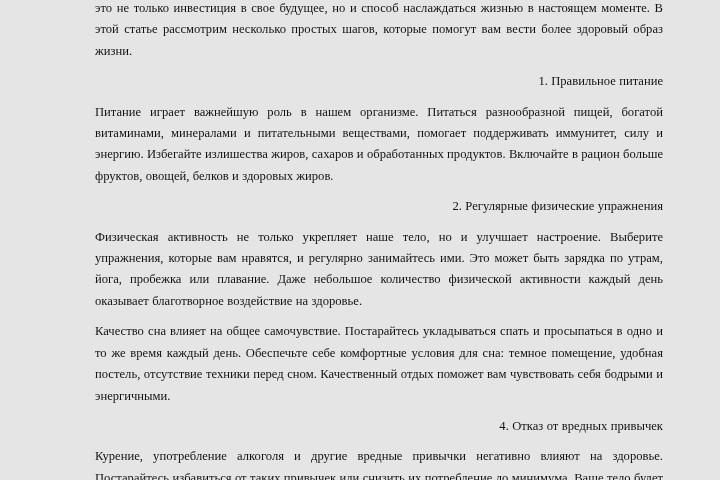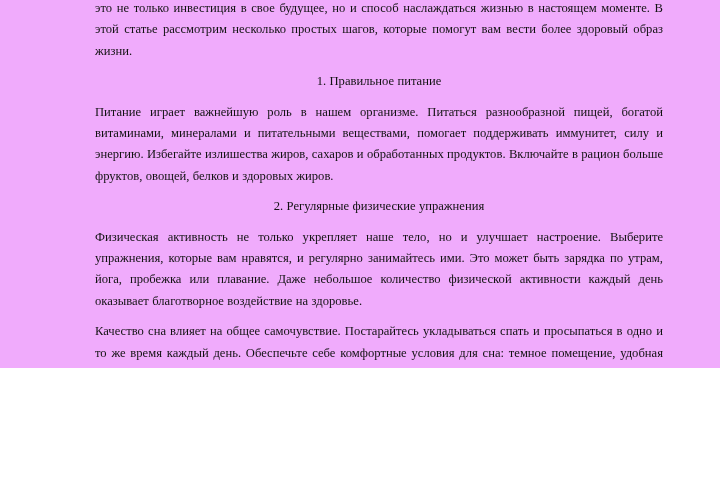--- a/index.html
+++ b/index.html
@@ -9,22 +9,22 @@
   }
   body {
     width: 720px;
     height: 480px;
     overflow: hidden;
     font-family: "Liberation Serif", "DejaVu Serif", serif;
   }
   .page {
     position: relative;
     width: 720px;
-    height: 368px;
-    background: #f0abfc;
+    height: 480px;
+    background: #e5e5e5;
     overflow: hidden;
   }
   .text-column {
     position: absolute;
     left: 95px;
     top: -2px;
     width: 568px;
   }
   .para {
     margin: 0 0 9px 0;
@@ -32,21 +32,21 @@
     font-size: 12.6px;
     line-height: 21.4px;
     color: #131313;
     text-align: justify;
     text-justify: inter-word;
     -webkit-font-smoothing: none;
     letter-spacing: 0.01px;
     word-spacing: 0.2px;
   }
   .para.heading {
-    text-align: center;
+    text-align: right;
     margin-bottom: 9px;
   }
   .para.body-text:last-child {
     margin-bottom: 0;
   }
 </style>
 </head>
 <body>
 
 <div class="page">
@@ -58,17 +58,18 @@
 
     <p class="para body-text">Питание играет важнейшую роль в нашем организме. Питаться разнообразной пищей, богатой витаминами, минералами и питательными веществами, помогает поддерживать иммунитет, силу и энергию. Избегайте излишества жиров, сахаров и обработанных продуктов. Включайте в рацион больше фруктов, овощей, белков и здоровых жиров.</p>
 
     <p class="para heading">2. Регулярные физические упражнения</p>
 
     <p class="para body-text">Физическая активность не только укрепляет наше тело, но и улучшает настроение. Выберите упражнения, которые вам нравятся, и регулярно занимайтесь ими. Это может быть зарядка по утрам, йога, пробежка или плавание. Даже небольшое количество физической активности каждый день оказывает благотворное воздействие на здоровье.</p>
 
 
     <p class="para body-text">Качество сна влияет на общее самочувствие. Постарайтесь укладываться спать и просыпаться в одно и то же время каждый день. Обеспечьте себе комфортные условия для сна: темное помещение, удобная постель, отсутствие техники перед сном. Качественный отдых поможет вам чувствовать себя бодрыми и энергичными.</p>
 
+    <p class="para heading">4. Отказ от вредных привычек</p>
 
     <p class="para body-text">Курение, употребление алкоголя и другие вредные привычки негативно влияют на здоровье. Постарайтесь избавиться от таких привычек или снизить их потребление до минимума. Ваше тело будет благодарно за это, а вы почувствуете прилив энергии и жизненности.</p>
 
   </div>
 </div>
 
 </body></html>

